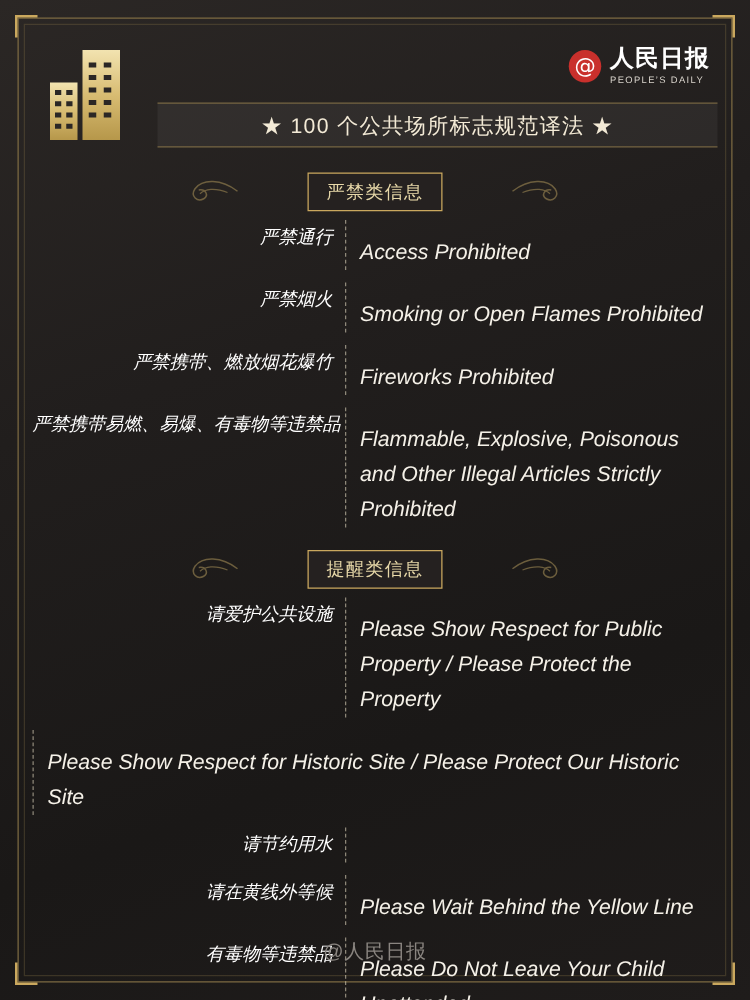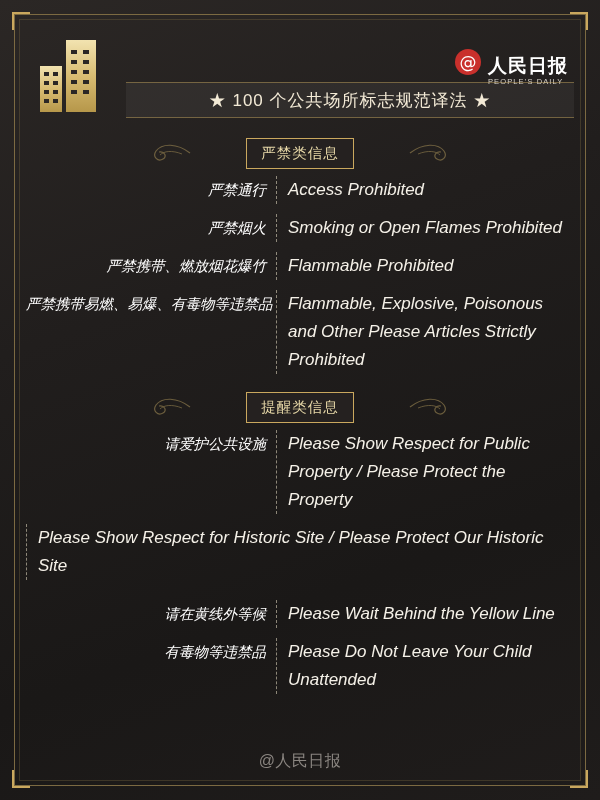--- a/index.html
+++ b/index.html
@@ -104,21 +104,20 @@
     color: #fff;
     font-size: 17px;
     line-height: 26px;
     text-align: center;
     font-family: "DejaVu Sans", sans-serif;
   }
   .brand-text {
     display: flex;
     flex-direction: column;
     line-height: 1.05;
-    margin-top: 18px;
   }
   .brand-cn {
     color: #ffffff;
     font-size: 19px;
     font-weight: bold;
     letter-spacing: 1px;
   }
   .brand-en {
     color: #d9d4cc;
     font-size: 7.5px;
@@ -197,20 +196,21 @@
     width: 0;
     border-left: 1px dashed rgba(235,225,200,0.55);
     align-self: stretch;
   }
   .en {
     flex: 1;
     padding-left: 11px;
     color: #f5f1e8;
     font-size: 17px;
     line-height: 28px;
+    margin-top: 12px;
   }
 
   
   .footer {
     position: absolute;
     left: 0;
     right: 0;
     bottom: 2px;
     text-align: center;
     color: #8d8madapt;
@@ -291,26 +291,26 @@
         <div class="en">Access Prohibited</div>
       </div>
       <div class="row">
         <div class="cn">严禁烟火</div>
         <div class="divider-cell"></div>
         <div class="en">Smoking or Open Flames Prohibited</div>
       </div>
       <div class="row">
         <div class="cn">严禁携带、燃放烟花爆竹</div>
         <div class="divider-cell"></div>
-        <div class="en">Flammable Prohibited</div>
+        <div class="en">Fireworks Prohibited</div>
       </div>
       <div class="row">
         <div class="cn">严禁携带易燃、易爆、有毒物等违禁品</div>
         <div class="divider-cell"></div>
-        <div class="en">Flammable, Explosive, Poisonous and Other Please Articles Strictly Prohibited</div>
+        <div class="en">Flammable, Explosive, Poisonous and Other Illegal Articles Strictly Prohibited</div>
       </div>
     </div>
 
     <div class="section-head">
       <svg class="flourish l" width="70" height="24" viewBox="0 0 70 24">
         <path d="M68 12 C55 2, 40 2, 34 10 C30 16, 36 21, 41 18 C45 15.5, 43 10, 37 11" fill="none" stroke="#8d7a4c" stroke-width="1.2"></path>
         <path d="M60 13 C50 9, 42 10, 38 14" fill="none" stroke="#8d7a4c" stroke-width="0.9"></path>
       </svg>
       <div class="section-label">提醒类信息</div>
       <svg class="flourish r" width="70" height="24" viewBox="0 0 70 24">
@@ -323,20 +323,21 @@
       <div class="row">
         <div class="cn">请爱护公共设施</div>
         <div class="divider-cell"></div>
         <div class="en">Please Show Respect for Public Property / Please Protect the Property</div>
       </div>
       <div class="row">
         <div class="divider-cell"></div>
         <div class="en">Please Show Respect for Historic Site / Please Protect Our Historic Site</div>
       </div>
       <div class="row">
+        <div class="cn">请节约用水</div>
         <div class="divider-cell"></div>
       </div>
       <div class="row">
         <div class="cn">请在黄线外等候</div>
         <div class="divider-cell"></div>
         <div class="en">Please Wait Behind the Yellow Line</div>
       </div>
       <div class="row">
         <div class="cn">有毒物等违禁品</div>
         <div class="divider-cell"></div>

